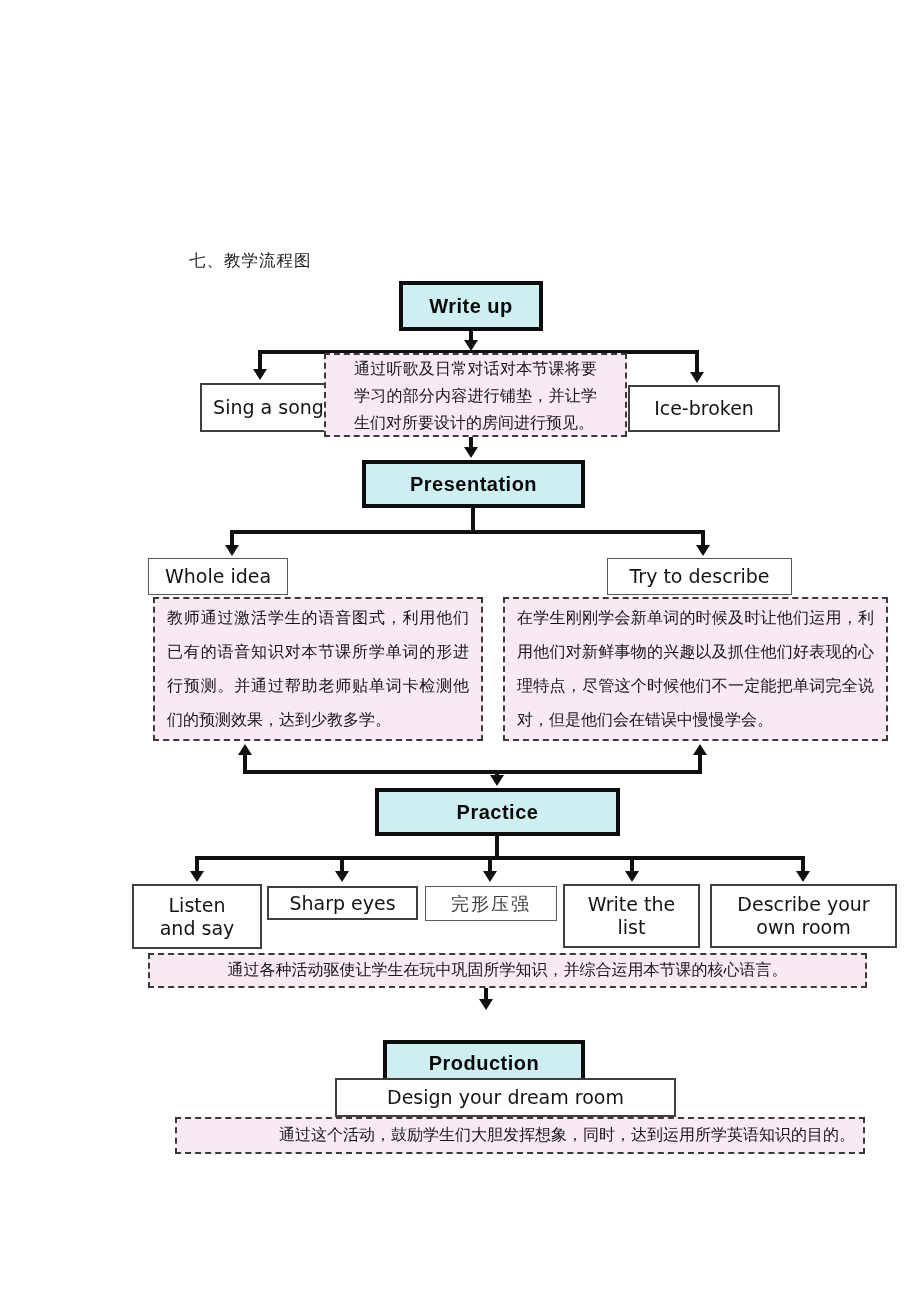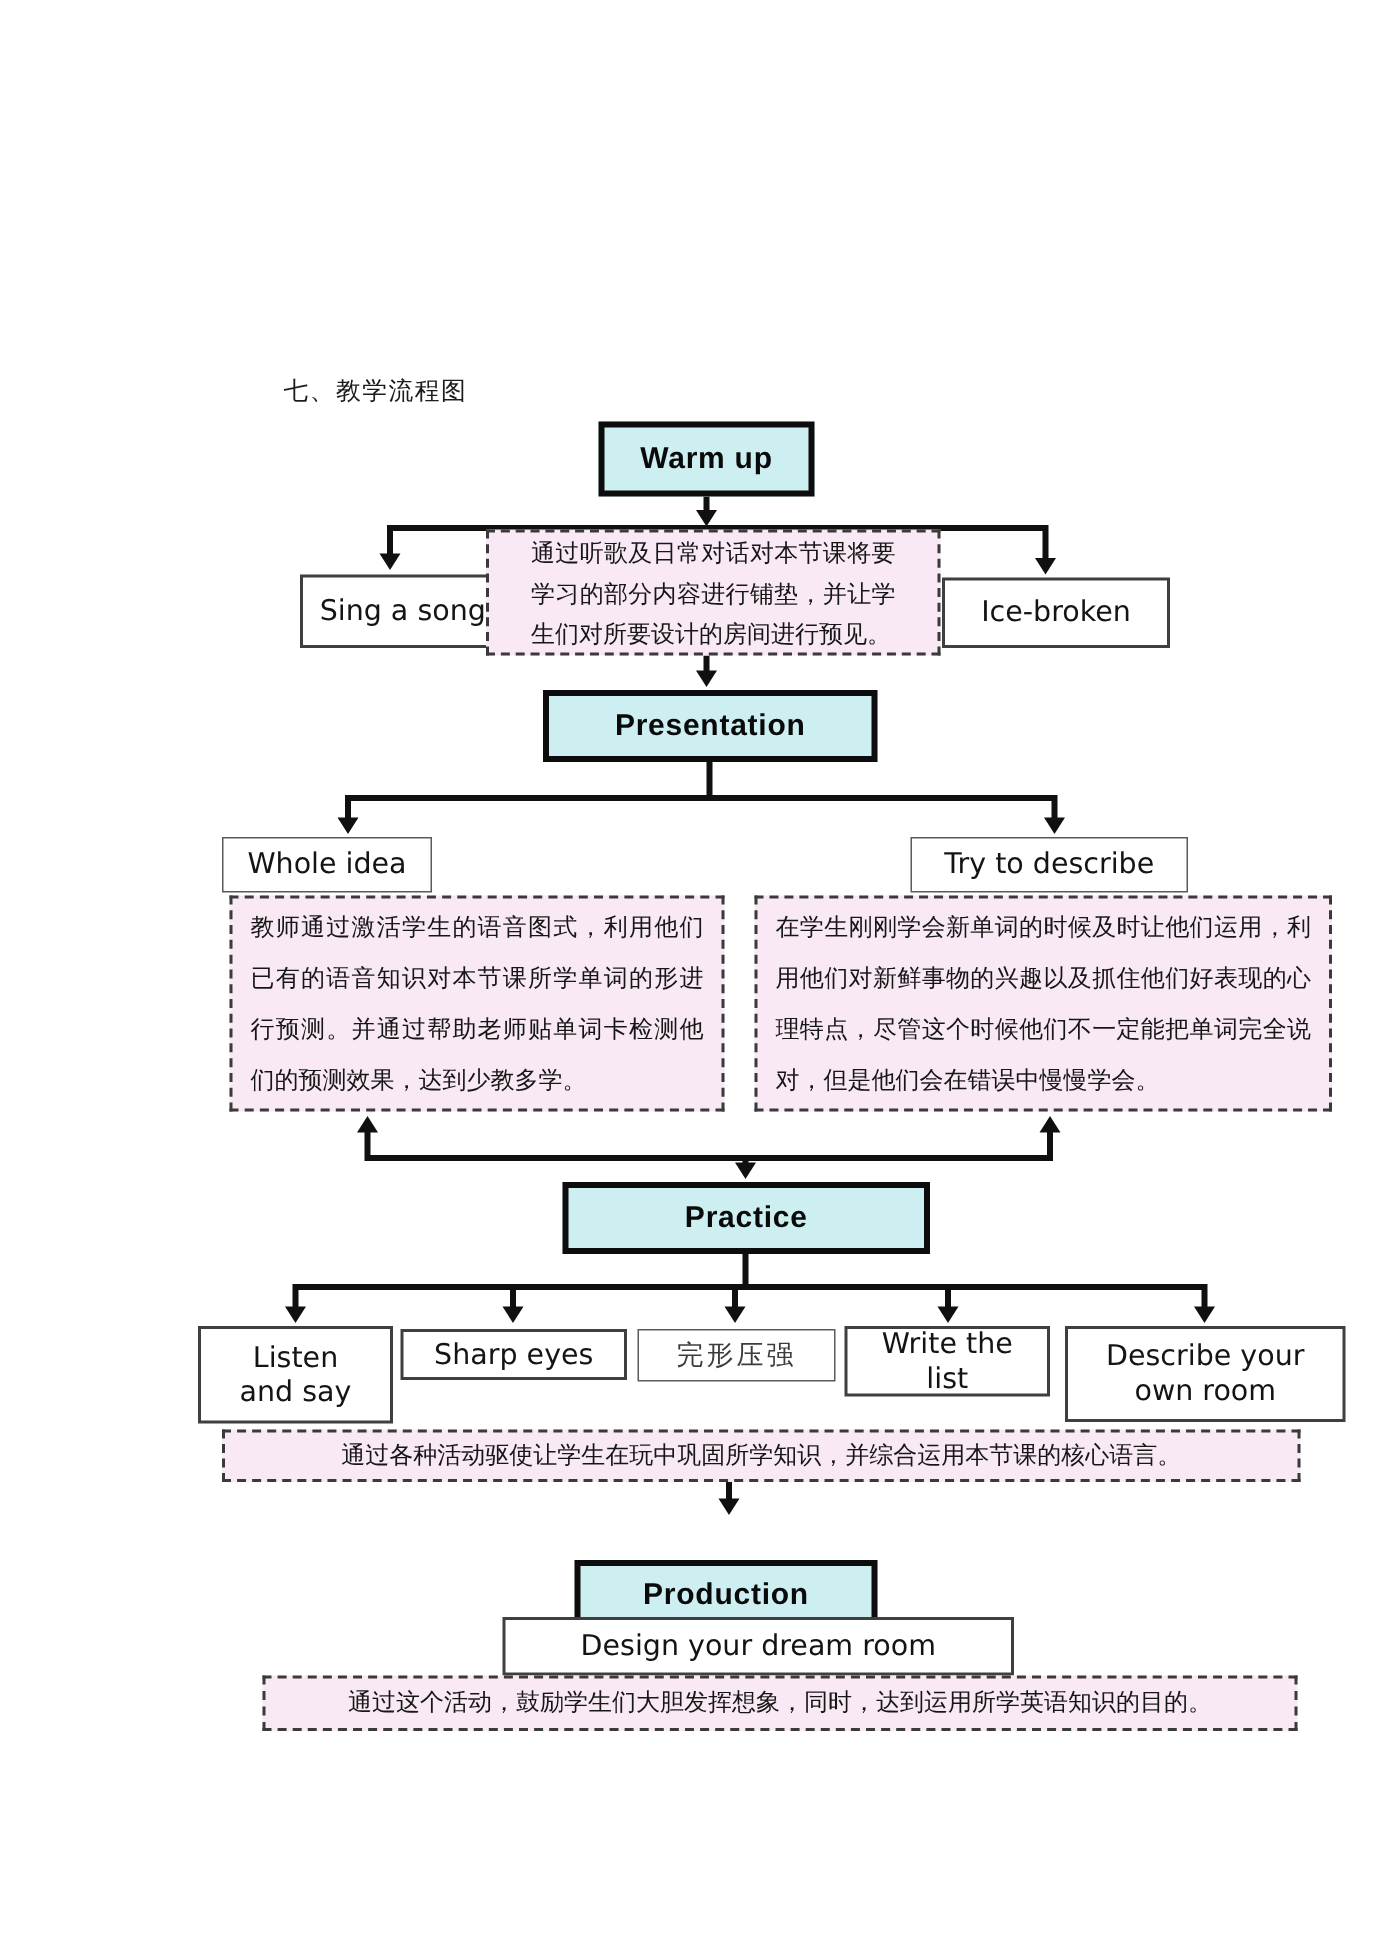--- a/index.html
+++ b/index.html
@@ -52,21 +52,21 @@
     <polygon class="ah" points="483,871 497,871 490,882"></polygon>
     <polygon class="ah" points="625,871 639,871 632,882"></polygon>
     <polygon class="ah" points="796,871 810,871 803,882"></polygon>
     <polygon class="ah" points="479,999 493,999 486,1010"></polygon>
     <polygon class="ah" points="477,1065 491,1065 484,1076"></polygon>
     <polygon class="ah" points="238,755 252,755 245,744"></polygon>
     <polygon class="ah" points="693,755 707,755 700,744"></polygon>
   </svg>
 
   <div class="box stage" style="left:399px;top:281px;width:144px;height:50px;">
-    <span>Warm up</span>
+    <span>Write up</span>
   </div>
   <div class="box stage" style="left:362px;top:460px;width:223px;height:48px;">
     <span>Presentation</span>
   </div>
   <div class="box stage" style="left:375px;top:788px;width:245px;height:48px;">
     <span>Practice</span>
   </div>
   <div class="box stage" style="left:383px;top:1012px;width:202px;height:46px;margin-top:28px;">
     <span>Production</span>
   </div>
@@ -85,21 +85,21 @@
   </div>
   <div class="box act" style="left:132px;top:884px;width:130px;height:65px;">
     <span style="max-width:92px;">Listen and say</span>
   </div>
   <div class="box act" style="left:267px;top:886px;width:151px;height:34px;">
     <span>Sharp eyes</span>
   </div>
   <div class="box act cn thin" style="left:425px;top:886px;width:132px;height:35px;">
     <span>完形压强</span>
   </div>
-  <div class="box act" style="left:563px;top:884px;width:137px;height:47px;align-items:center;">
+  <div class="box act" style="left:563px;top:884px;width:137px;height:64px;align-items:center;">
     <span style="max-width:102px;">Write the list</span>
   </div>
   <div class="box act" style="left:710px;top:884px;width:187px;height:64px;">
     <span style="max-width:145px;">Describe your own room</span>
   </div>
   <div class="box act" style="left:316px;top:1078px;width:341px;height:39px;margin-left:19px;">
     <span>Design your dream room</span>
   </div>
 
   <div class="note" style="left:324px;top:353px;width:303px;height:84px;padding:3px 28px;line-height:27px;text-align:justify;">
@@ -107,17 +107,17 @@
   </div>
   <div class="note" style="left:153px;top:597px;width:330px;height:144px;padding:4px 12px;line-height:34px;text-align:justify;">
     <div class="txt">教师通过激活学生的语音图式，利用他们已有的语音知识对本节课所学单词的形进行预测。并通过帮助老师贴单词卡检测他们的预测效果，达到少教多学。</div>
   </div>
   <div class="note" style="left:503px;top:597px;width:385px;height:144px;padding:4px 12px;line-height:34px;text-align:justify;">
     <div class="txt">在学生刚刚学会新单词的时候及时让他们运用，利用他们对新鲜事物的兴趣以及抓住他们好表现的心理特点，尽管这个时候他们不一定能把单词完全说对，但是他们会在错误中慢慢学会。</div>
   </div>
   <div class="note" style="left:148px;top:953px;width:719px;height:35px;padding:0 10px;text-align:center;">
     <div class="txt">通过各种活动驱使让学生在玩中巩固所学知识，并综合运用本节课的核心语言。</div>
   </div>
-  <div class="note" style="left:175px;top:1117px;width:690px;height:37px;padding:0 8px;text-align:center;">
+  <div class="note" style="left:175px;top:1117px;width:690px;height:37px;padding:0 8px;text-align:right;">
     <div class="txt">通过这个活动，鼓励学生们大胆发挥想象，同时，达到运用所学英语知识的目的。</div>
   </div>
 
 </div>
 
 </body></html>

